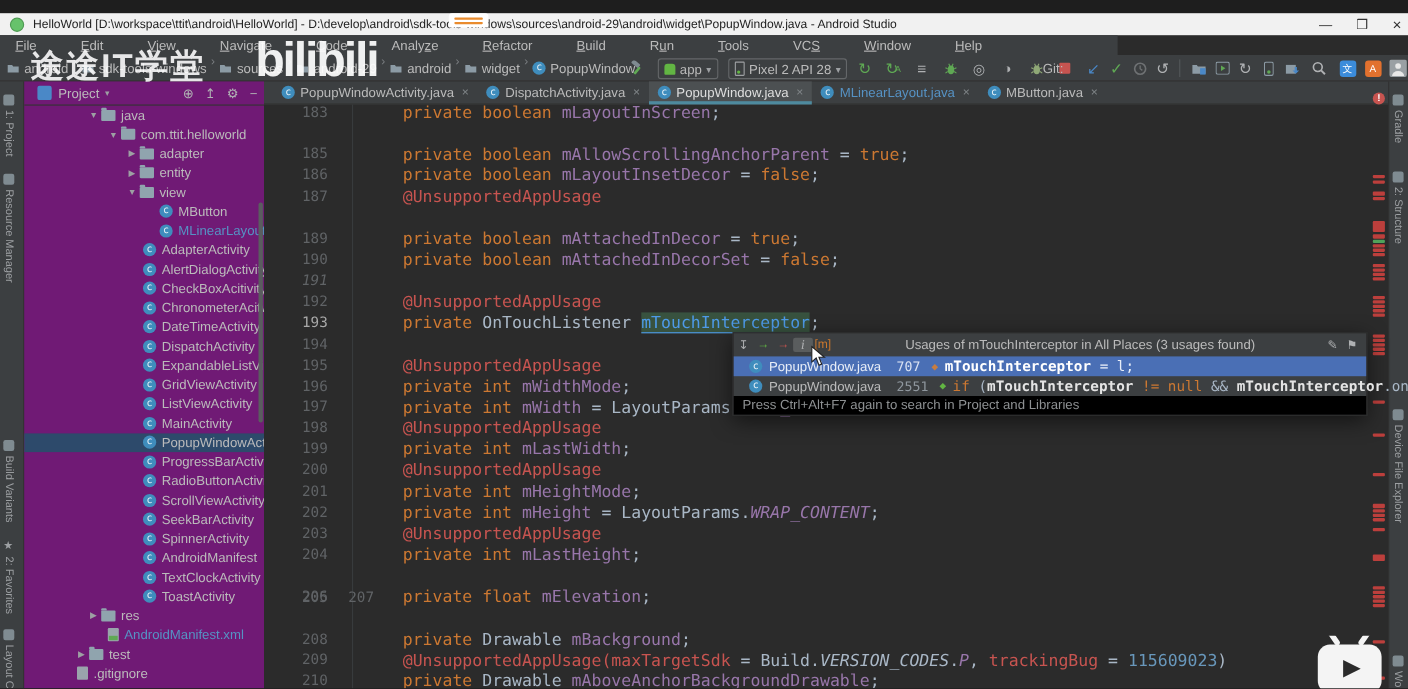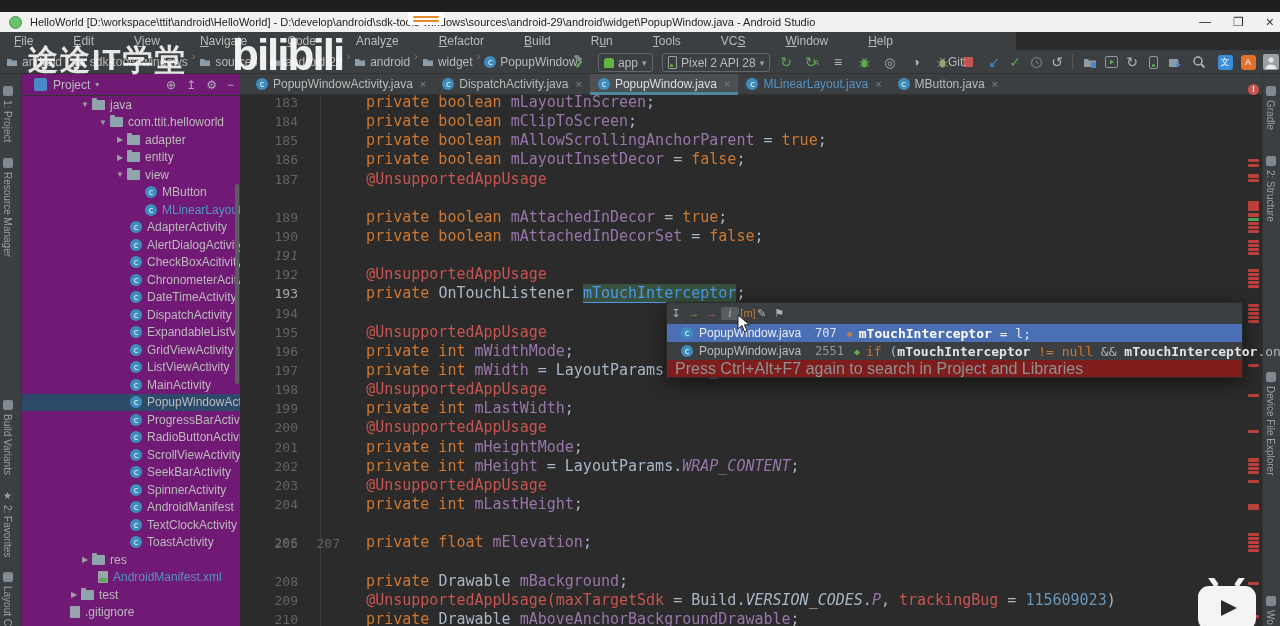--- a/index.html
+++ b/index.html
@@ -87,22 +87,22 @@
   .pp-row{position:absolute;left:0;width:100%;height:18px;display:flex;align-items:center;
           font-family:"DejaVu Sans Mono",monospace;font-size:13px;color:#bbbbbb;}
   .pp-row.sel{background:#4A6FB5;color:#e8eef8;}
   .pp-row .cls-ico{margin:0 6px 0 14px;}
   .pp-file{font-family:"Liberation Sans",sans-serif;font-size:12px;}
   .pp-line{margin:0 10px 0 14px;font-size:12px;color:#8f979e;}
   .pp-row.sel .pp-line{color:#d9e2f2;}
   .pp-acc{font-size:10px;margin-right:6px;}
   .pp-b{font-weight:bold;color:#e4e4e4;}
   .pp-row.sel .pp-b{color:#ffffff;}
-  #pp-footer{position:absolute;left:0;bottom:0;width:100%;height:17px;background:#7f1d1d;color:#8e9193;
-             font-size:16px;line-height:17px;padding-left:8px;box-sizing:border-box;}
+  #pp-footer{position:absolute;left:0;bottom:0;width:100%;height:17px;background:#000000;color:#8e9193;
+             font-size:12px;line-height:17px;padding-left:8px;box-sizing:border-box;}
   
   #click-glow{left:718px;top:305px;width:54px;height:54px;border-radius:50%;
               background:radial-gradient(circle,rgba(235,160,70,.45) 0%,rgba(235,160,70,.18) 55%,rgba(235,160,70,0) 72%);}
   #cursor{left:737px;top:314px;}
   
   #wm1{left:28px;top:40px;font-size:30px;font-weight:bold;color:rgba(255,255,255,.88);letter-spacing:2px;white-space:nowrap;}
   #wm2{left:232px;top:30px;font-size:44px;font-weight:900;color:rgba(255,255,255,.92);letter-spacing:-2px;}
   #bili-logo{left:1192px;top:578px;}
   #recorder-widget{left:408px;top:12px;width:36px;height:13px;background:#fff;border-radius:3px 3px 0 0;
                    display:flex;flex-direction:column;justify-content:center;gap:2px;padding:0 5px;box-sizing:border-box;}
@@ -529,21 +529,20 @@
         </div>
         <div class="tab">
           <span class="cls-ico">c</span>
           <span class="tablbl">MButton.java</span>
           <span class="close">×</span>
         </div>
       </div>
     <div id="gutter-line"></div>
     <div id="code">
         <div class="code-line" style="top: -2px;"><span class="lnum">183</span><span class="ltext"><span class="c-k">    private boolean </span><span class="c-f">mLayoutInScreen</span><span class="c-p">;</span></span></div>
-        <div class="code-line" style="top: 17.14px;"><span class="lnum">184</span><span class="ltext"><span class="c-k">    private boolean </span><span class="c-f">mClipToScreen</span><span class="c-p">;</span></span></div>
         <div class="code-line" style="top: 36.28px;"><span class="lnum">185</span><span class="ltext"><span class="c-k">    private boolean </span><span class="c-f">mAllowScrollingAnchorParent</span><span class="c-p"> = </span><span class="c-k">true</span><span class="c-p">;</span></span></div>
         <div class="code-line" style="top: 55.42px;"><span class="lnum">186</span><span class="ltext"><span class="c-k">    private boolean </span><span class="c-f">mLayoutInsetDecor</span><span class="c-p"> = </span><span class="c-k">false</span><span class="c-p">;</span></span></div>
         <div class="code-line" style="top: 74.56px;"><span class="lnum">187</span><span class="ltext"><span class="c-p">    </span><span class="c-a">@UnsupportedAppUsage</span></span></div>
         <div class="code-line" style="top: 112.84px;"><span class="lnum">189</span><span class="ltext"><span class="c-k">    private boolean </span><span class="c-f">mAttachedInDecor</span><span class="c-p"> = </span><span class="c-k">true</span><span class="c-p">;</span></span></div>
         <div class="code-line" style="top: 131.98px;"><span class="lnum">190</span><span class="ltext"><span class="c-k">    private boolean </span><span class="c-f">mAttachedInDecorSet</span><span class="c-p"> = </span><span class="c-k">false</span><span class="c-p">;</span></span></div>
         <div class="code-line" style="top: 151.12px; font-style: italic;"><span class="lnum">191</span><span class="ltext"></span></div>
         <div class="code-line" style="top: 170.26px;"><span class="lnum">192</span><span class="ltext"><span class="c-p">    </span><span class="c-a">@UnsupportedAppUsage</span></span></div>
         <div class="code-line" style="top: 189.4px;"><span class="lnum cur">193</span><span class="ltext"><span class="c-k">    private </span><span class="c-p">OnTouchListener </span><span class="c-h">mTouchInterceptor</span><span class="c-p">;</span></span></div>
         <div class="code-line" style="top: 208.54px;"><span class="lnum">194</span><span class="ltext"></span></div>
         <div class="code-line" style="top: 227.68px;"><span class="lnum">195</span><span class="ltext"><span class="c-p">    </span><span class="c-a">@UnsupportedAppUsage</span></span></div>
@@ -610,20 +609,21 @@
 
   <div class="abs" id="click-glow"></div>
 
   <div class="abs" id="popup">
     <div id="pp-header">
       <span class="pp-tool">↧</span>
       <span class="pp-tool green">→</span>
       <span class="pp-tool red">→</span>
       <span class="pp-tool hl" style="font-family:'DejaVu Serif',serif;font-style:italic;">i</span>
       <span class="pp-tool orange">[m]</span>
+      <span id="pp-title">Usages of mTouchInterceptor in All Places (3 usages found)</span>
       <span class="pp-right">
         <span>✎</span>
         <span>⚑</span>
       </span>
     </div>
     <div id="pp-rows">
         <div class="pp-row sel" style="top: 21px;">
           <span class="cls-ico">c</span>
           <span class="pp-file">PopupWindow.java</span>
           <span class="pp-line">707</span>

